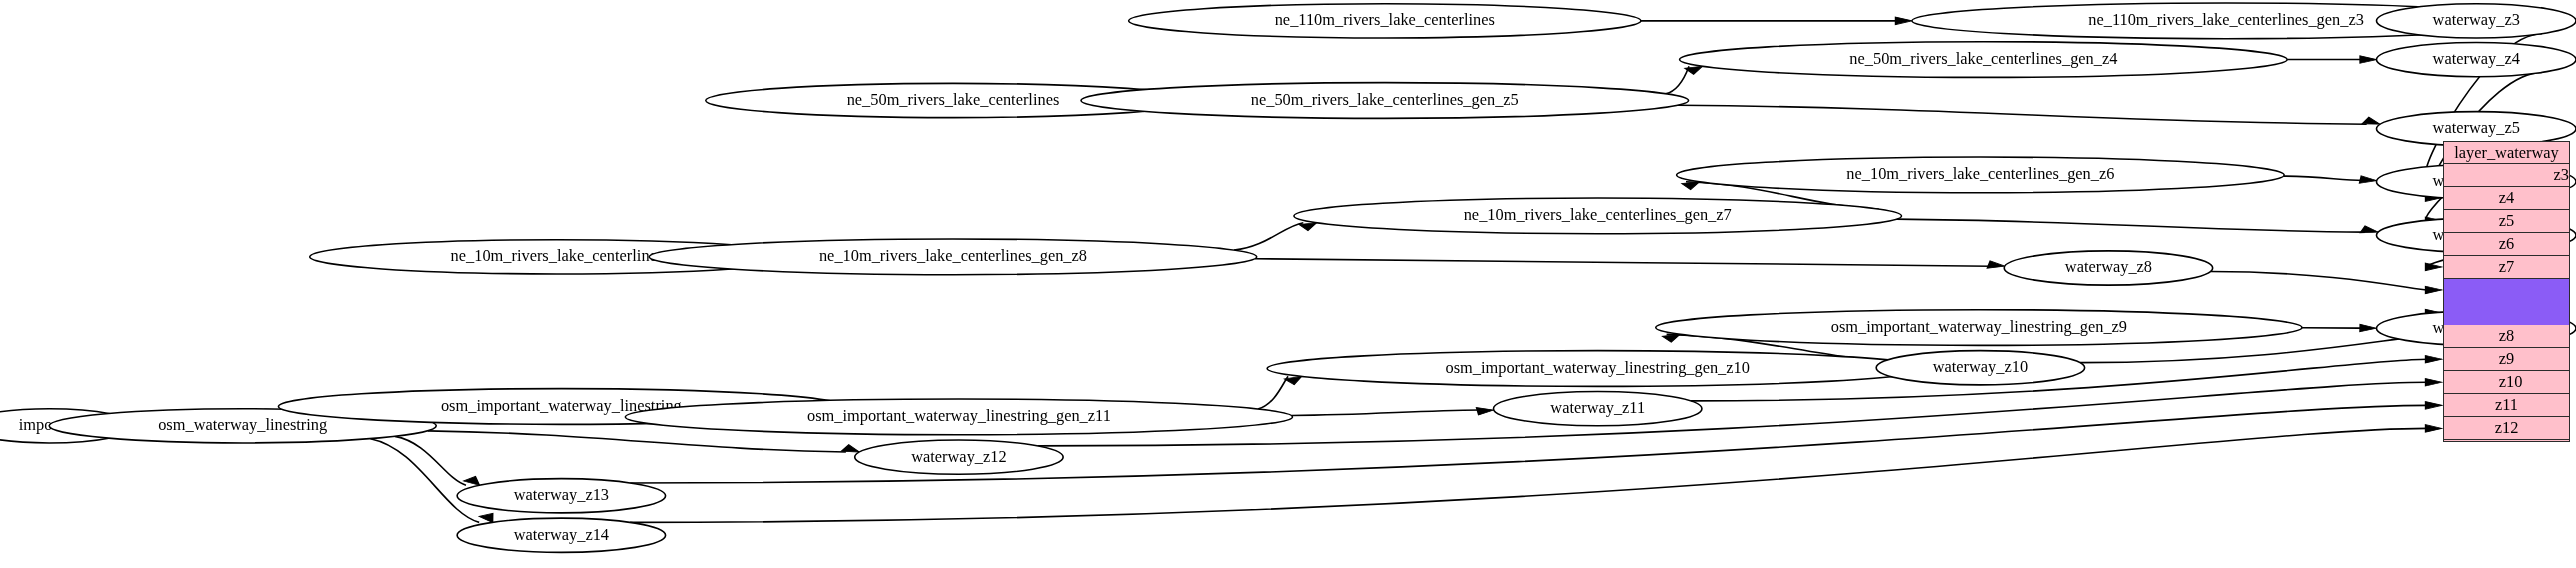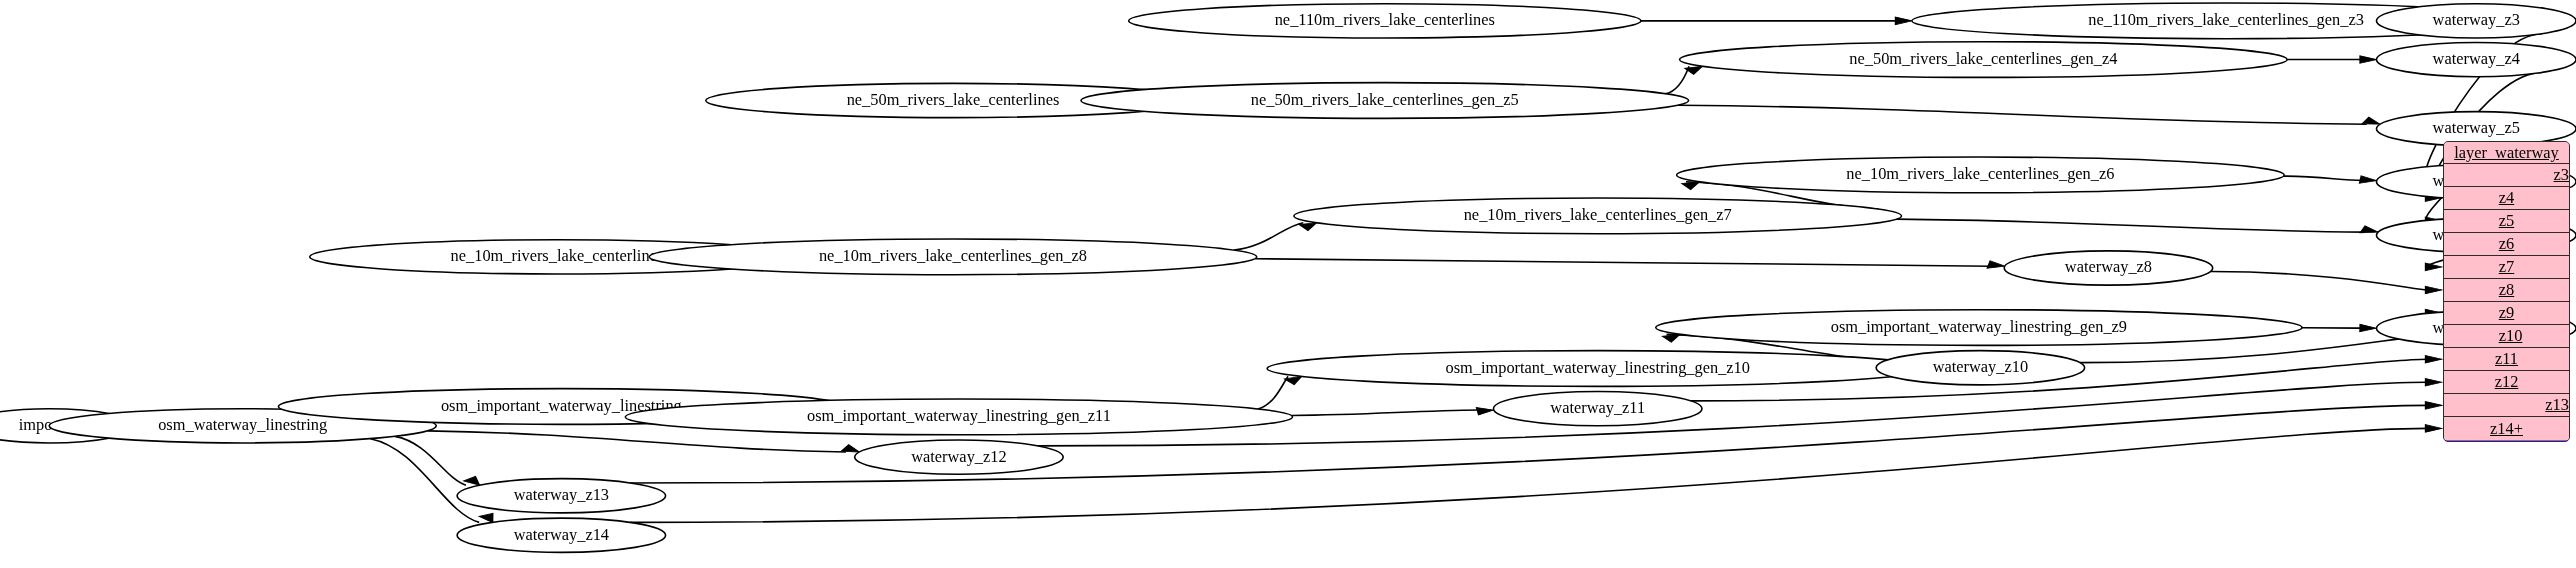--- a/index.html
+++ b/index.html
@@ -43,24 +43,23 @@
   .arrow-head {
     fill: #000000;
     stroke: #000000;
     stroke-width: 1;
   }
   
   .record-table {
     position: absolute;
     box-sizing: border-box;
     border: 1.2px solid #2b2b2b;
-    border-radius: 5px;
+    border-radius: 0;
     background: #8b5cf6;
     overflow: hidden;
-    text-decoration: underline;
   }
   .record-row {
     box-sizing: border-box;
     display: flex;
     align-items: center;
     justify-content: center;
     font-family: "Liberation Serif", "DejaVu Serif", serif;
     font-size: 16.4px;
     color: #000000;
     background: #ffc0cb;
@@ -337,21 +336,21 @@
       </div>
       <div class="record-row" style="height: 23px; text-align: right;">
         <span>z5</span>
       </div>
       <div class="record-row" style="height: 23px;">
         <span>z6</span>
       </div>
       <div class="record-row" style="height: 23px;">
         <span>z7</span>
       </div>
-      <div class="record-row" style="height: 23px;">
+      <div class="record-row" style="height: 23px; margin-top: 46px;">
         <span>z8</span>
       </div>
       <div class="record-row" style="height: 23px; align-items: center;">
         <span>z9</span>
       </div>
       <div class="record-row" style="height: 23px; padding-left: 8px;">
         <span>z10</span>
       </div>
       <div class="record-row" style="height: 23px; text-align: center;">
         <span>z11</span>

